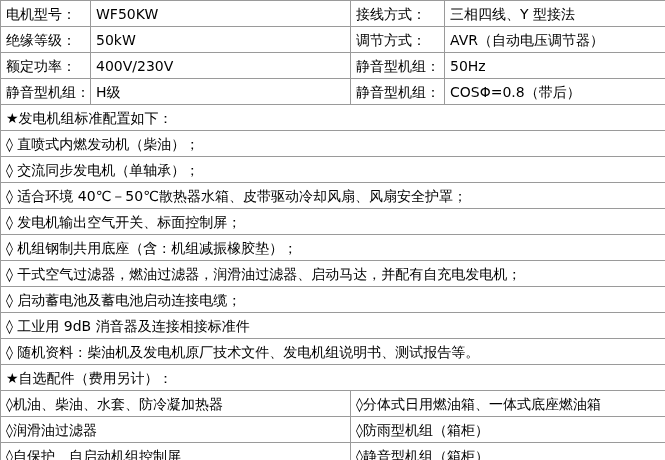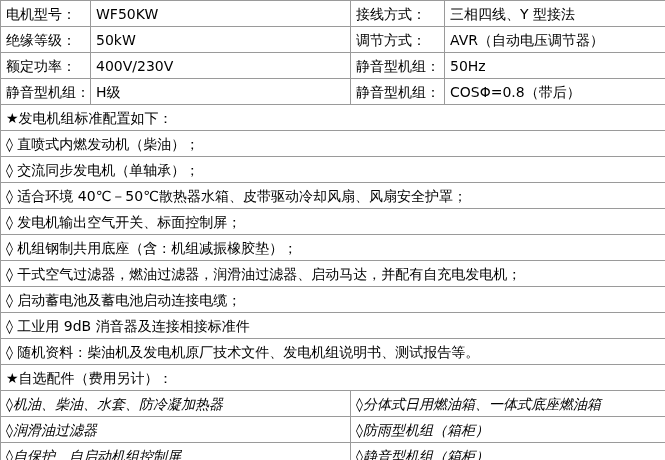--- a/index.html
+++ b/index.html
@@ -42,21 +42,20 @@
     margin-left: 28px;
   }
   td.right-value {
     width: 247px;
   }
   td.full {
     width: 665px;
   }
   td.half {
     width: 332px;
-    font-style: italic;
   }
   .star {
     letter-spacing: 0px;
   }
 </style>
 </head>
 <body>
 
 <table class="spec">
   <tbody>

